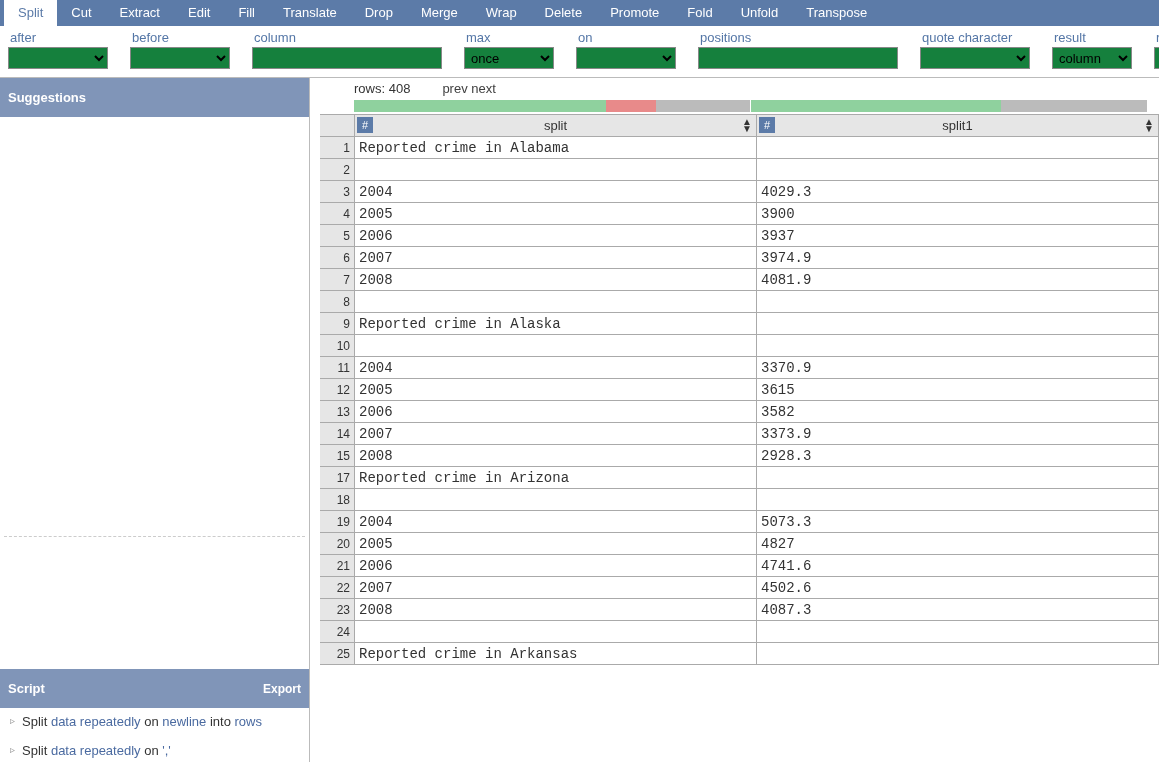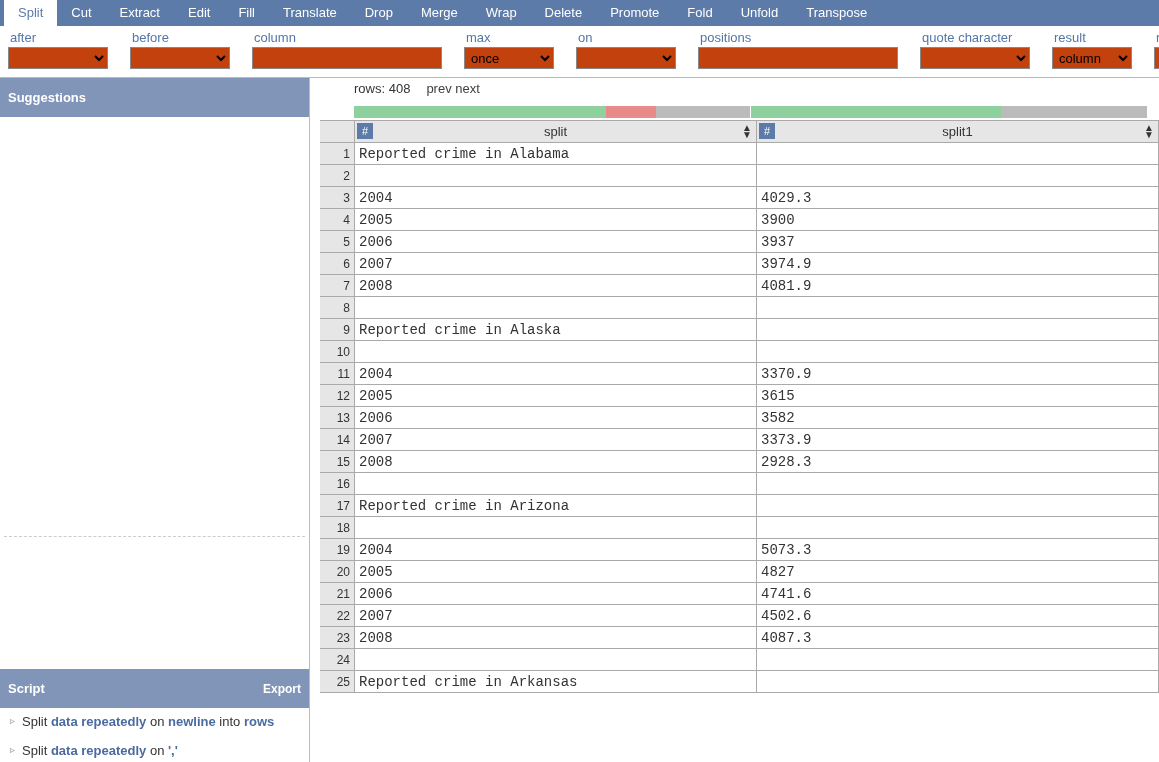--- a/index.html
+++ b/index.html
@@ -5,34 +5,34 @@
 * { box-sizing: border-box; margin: 0; padding: 0; }
 body { font-family: "Lucida Grande", Arial, sans-serif; font-size: 13px; color: #333; background: #fff; width: 1159px; }
 
 .menubar { background: #5c7ba8; display: flex; align-items: center; height: 26px; padding: 0 4px; }
 .menubar .menu-item { color: #fff; padding: 0 14px; height: 26px; line-height: 26px; cursor: pointer; }
 .menubar .menu-item.active { background: #fff; color: #5c7ba8; }
 
 .params { display: flex; align-items: flex-end; padding: 4px 8px 8px 8px; gap: 16px; background: #fff; border-bottom: 1px solid #bbb; }
 .param { display: flex; flex-direction: column; margin-right: 6px; }
 .param label { color: #5476a6; font-size: 13px; margin-bottom: 2px; padding-left: 2px; }
-.param select, .param input { height: 22px; border: 1px solid #888; background: #c2410c; font-size: 13px; padding: 0 2px; }
+.param select, .param input { height: 22px; border: 1px solid #888; background: #15803d; font-size: 13px; padding: 0 2px; }
 
 .main { display: flex; height: 700px; }
 .left { width: 310px; border-right: 1px solid #bbb; display: flex; flex-direction: column; }
 .section-hdr { background: #8095b8; color: #fff; font-weight: bold; font-size: 13px; padding: 12px 8px; display: flex; justify-content: space-between; align-items: center; }
 .section-hdr .export { font-weight: bold; font-size: 12px; cursor: pointer; }
 .suggestions-body { flex: 0 0 420px; border-bottom: 1px dashed #ccc; margin: 0 4px; }
 .script-body { padding: 6px 10px; font-size: 13px; color: #333; }
 .script-line { margin-bottom: 14px; position: relative; padding-left: 12px; }
 .script-line::before { content: "▹"; position: absolute; left: 0; top: 1px; color: #999; font-size: 10px; }
-.kw { color: #4a6aa0; font-weight: bold; }
+.kw { color: #4a6aa0; font-weight: normal; }
 
 .right { flex: 1; overflow: hidden; }
-.table-top { padding: 3px 10px 10px 44px; font-size: 13px; color: #333; display: flex; align-items: center; text-align: right; }
+.table-top { padding: 3px 10px 4px 44px; font-size: 13px; color: #333; display: flex; gap: 16px; align-items: center; text-align: right; }
 .table-top .nav { color: #404040; margin-left: 16px; }
 .hist-row { display: flex; height: 12px; margin: 0 0 2px 44px; }
 .hist-seg { height: 12px; }
 .hist-green { background: #8fd19e; }
 .hist-red { background: #e88a8a; }
 .hist-gray { background: #bbb; }
 
 .data-table { border-collapse: collapse; width: 100%; font-family: "Courier New", monospace; font-size: 14px; }
 .data-table th, .data-table td { border: 1px solid #aaa; text-align: left; padding: 1px 4px; height: 22px; background: #fff; }
 .data-table th { background: #e6e6e6; font-family: "Lucida Grande", Arial, sans-serif; font-weight: normal; font-size: 13px; position: relative; text-align: center; }
@@ -224,25 +224,20 @@
               <td class="rownum">14</td>
               <td>2007</td>
               <td>3373.9</td>
             </tr>
             <tr>
               <td class="rownum">15</td>
               <td>2008</td>
               <td>2928.3</td>
             </tr>
             <tr>
-              <td class="rownum">16</td>
-              <td></td>
-              <td></td>
-            </tr>
-            <tr>
               <td class="rownum">17</td>
               <td>Reported crime in Arizona</td>
               <td></td>
             </tr>
             <tr>
               <td class="rownum">18</td>
               <td></td>
               <td></td>
             </tr>
             <tr>

